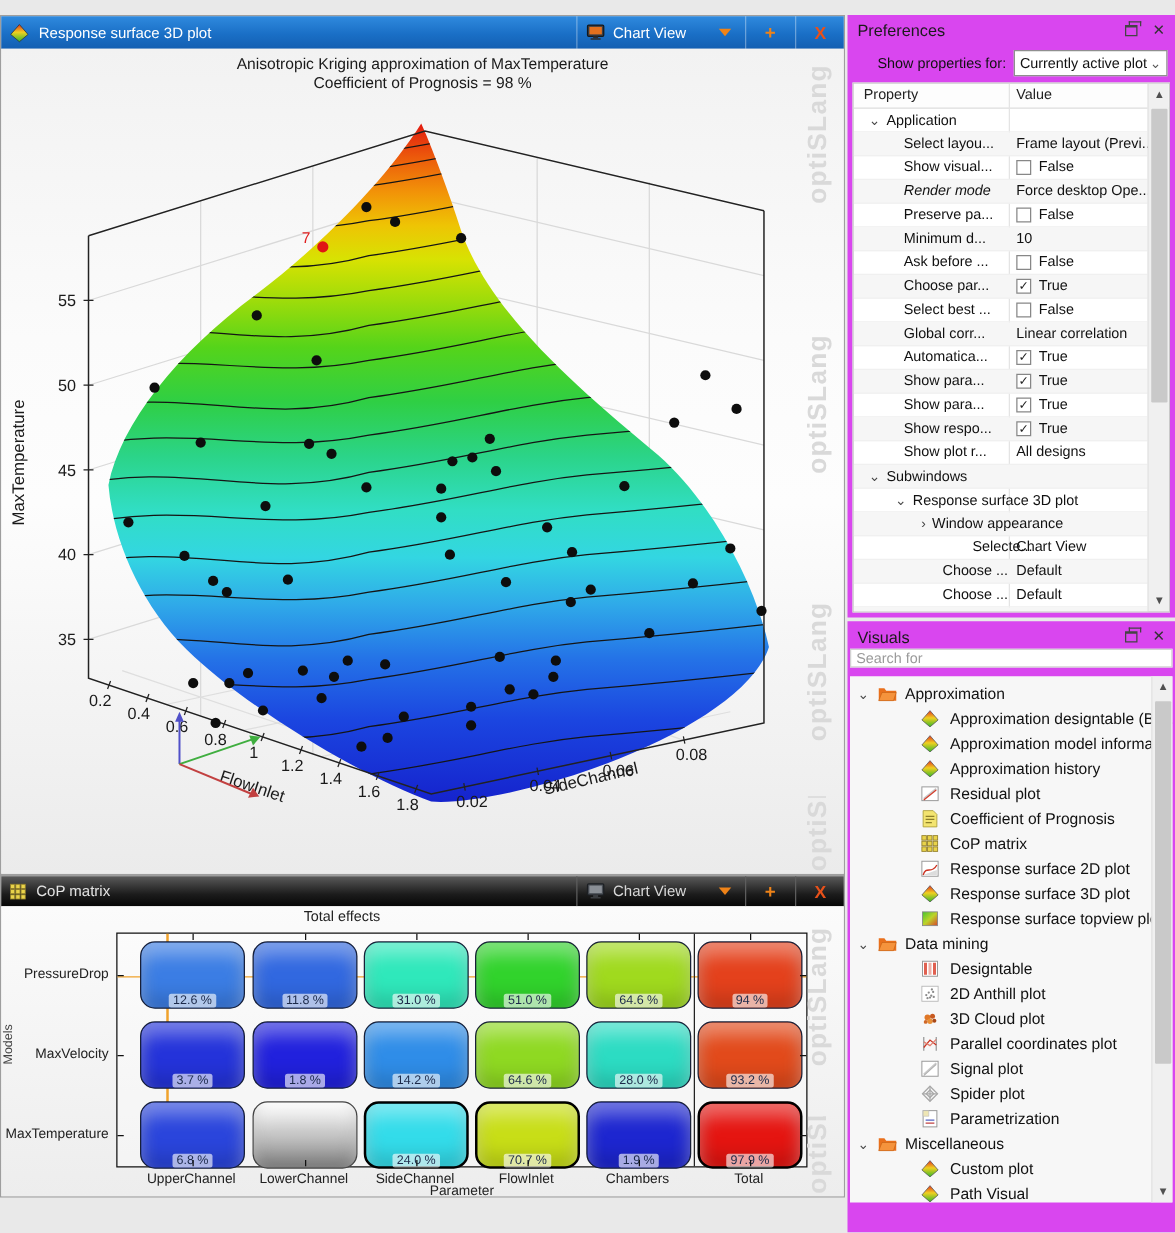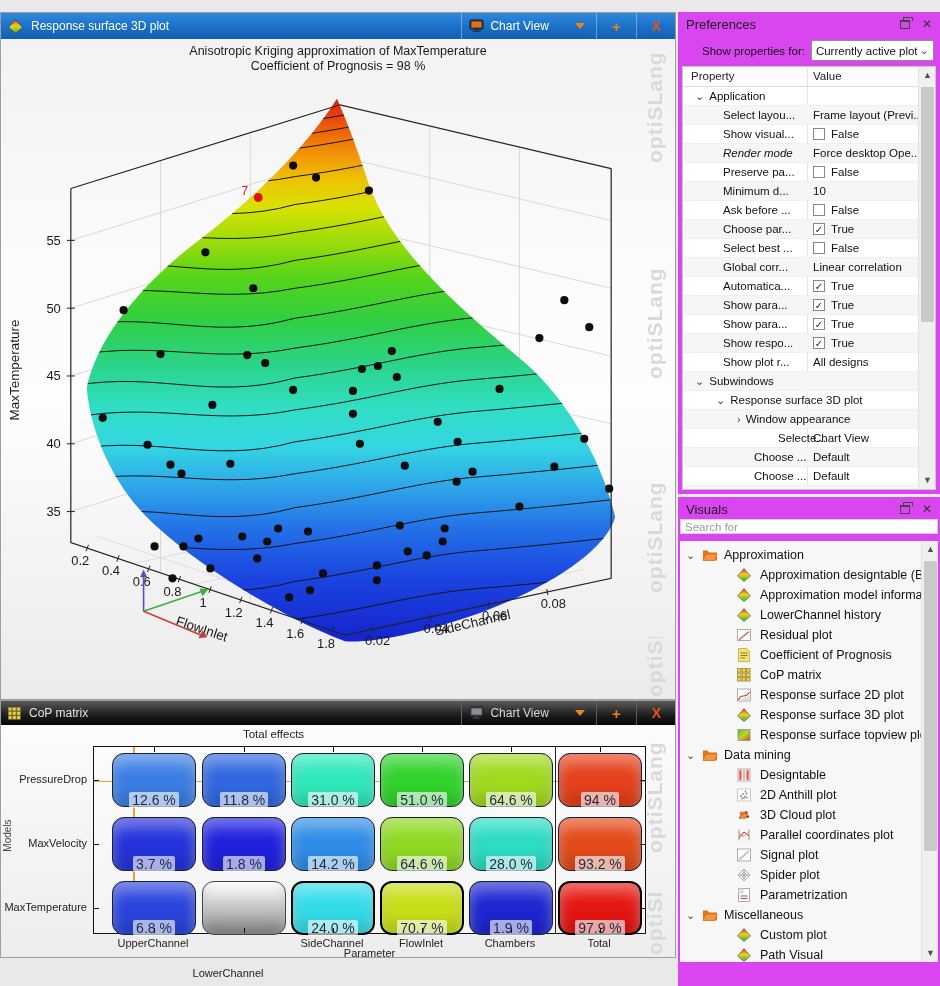--- a/index.html
+++ b/index.html
@@ -42,21 +42,21 @@
 
   
   .mframe { position:absolute; left:92px; top:21px; width:553px; height:188px;
             border:1.3px solid #111; background:rgba(255,255,255,.35); }
   .cop-cell { position:absolute; width:84px; height:54px; border-radius:12px; border:1px solid #182038;
               display:flex; align-items:center; justify-content:center;
               box-shadow:inset 0 10px 14px rgba(255,255,255,.38), inset 0 -10px 14px rgba(0,0,0,.15); }
   .cop-cell.hl { border:2.5px solid #000; }
   .cop-cell.empty { background:linear-gradient(180deg,#fafafa,#8f8f8f); border:1px solid #444; }
   .cop-val { background:rgba(255,255,255,.62); border-radius:2px; padding:0 3px;
-             font-size:14px; color:#1c2a4a;margin-top:40px; }
+             font-size:10px; color:#1c2a4a;margin-top:40px; }
   .cop-rowlab { position:absolute; left:0; width:86px; text-align:right; font-size:11px; color:#222; }
   .cop-collab { position:absolute; top:212px; width:90px; text-align:center; font-size:11px; color:#222; }
   .cop-xaxis { position:absolute; top:222px; left:92px; width:553px; text-align:center; font-size:11px; color:#222; }
   .cop-yaxis { position:absolute; left:-26px; top:105px; width:64px; text-align:center; font-size:10px; color:#444;
                transform:rotate(-90deg); }
   .ch-v { position:absolute; top:0; bottom:0; width:1.5px; background:#f0a22c; }
   .ch-h { position:absolute; left:0; right:0; height:1.5px; background:#f0a22c; }
   .msep { position:absolute; top:0; bottom:0; left:461px; width:1px; background:#222; }
   .mtick-t { position:absolute; top:0; width:1px; height:5px; background:#111; }
   .mtick-b { position:absolute; bottom:0; width:1px; height:5px; background:#111; }
@@ -478,21 +478,21 @@
             <div class="mtick-r" style="top: 161px;"></div>
           </div>
       </div>
       <div id="cop-rowlabels">
           <div class="cop-rowlab" style="top: 48px;">PressureDrop</div>
           <div class="cop-rowlab" style="top: 112px;">MaxVelocity</div>
           <div class="cop-rowlab" style="top: 176px;">MaxTemperature</div>
         </div>
       <div id="cop-collabels">
           <div class="cop-collab" style="left: 107px;">UpperChannel</div>
-          <div class="cop-collab" style="left: 182px; margin-top: 30px;">LowerChannel</div>
+          <div class="cop-collab" style="left: 197px;">LowerChannel</div>
           <div class="cop-collab" style="left: 286px;">SideChannel</div>
           <div class="cop-collab" style="left: 375px;">FlowInlet</div>
           <div class="cop-collab" style="left: 464px;">Chambers</div>
           <div class="cop-collab" style="left: 553px;">Total</div>
         </div>
       <div class="cop-xaxis">Parameter</div>
       <div class="cop-yaxis">Models</div>
       <div class="wm" style="top:16px;height:112px">optiSLang</div>
       <div class="wm" style="top:168px;height:62px">optiSLang</div>
     </div>
@@ -641,21 +641,21 @@
           <div class="trow item">
             <span class="ticon"><svg viewBox="0 0 16 16" width="16" height="16">
                 <polygon points="8,1.5 14.5,9 8,14.5 1.5,9" fill="url(#icoGrad)" stroke="#555" stroke-width="0.6"></polygon>
               </svg></span>
             <span class="tlab">Approximation model informat...</span>
           </div>
           <div class="trow item">
             <span class="ticon"><svg viewBox="0 0 16 16" width="16" height="16">
                 <polygon points="8,1.5 14.5,9 8,14.5 1.5,9" fill="url(#icoGrad)" stroke="#555" stroke-width="0.6"></polygon>
               </svg></span>
-            <span class="tlab">LowerChannel history</span>
+            <span class="tlab">Approximation history</span>
           </div>
           <div class="trow item">
             <span class="ticon"><svg viewBox="0 0 16 16" width="16" height="16">
                 <rect x="1.5" y="2.5" width="13" height="11" fill="#fff" stroke="#9a9a9a" stroke-width="0.8"></rect>
                 <line x1="3" y1="12" x2="13" y2="4" stroke="#c9c9c9" stroke-width="1.6"></line>
                 <line x1="3" y1="13" x2="13" y2="5" stroke="#d43c2a" stroke-width="1"></line>
               </svg></span>
             <span class="tlab">Residual plot</span>
           </div>
           <div class="trow item">

